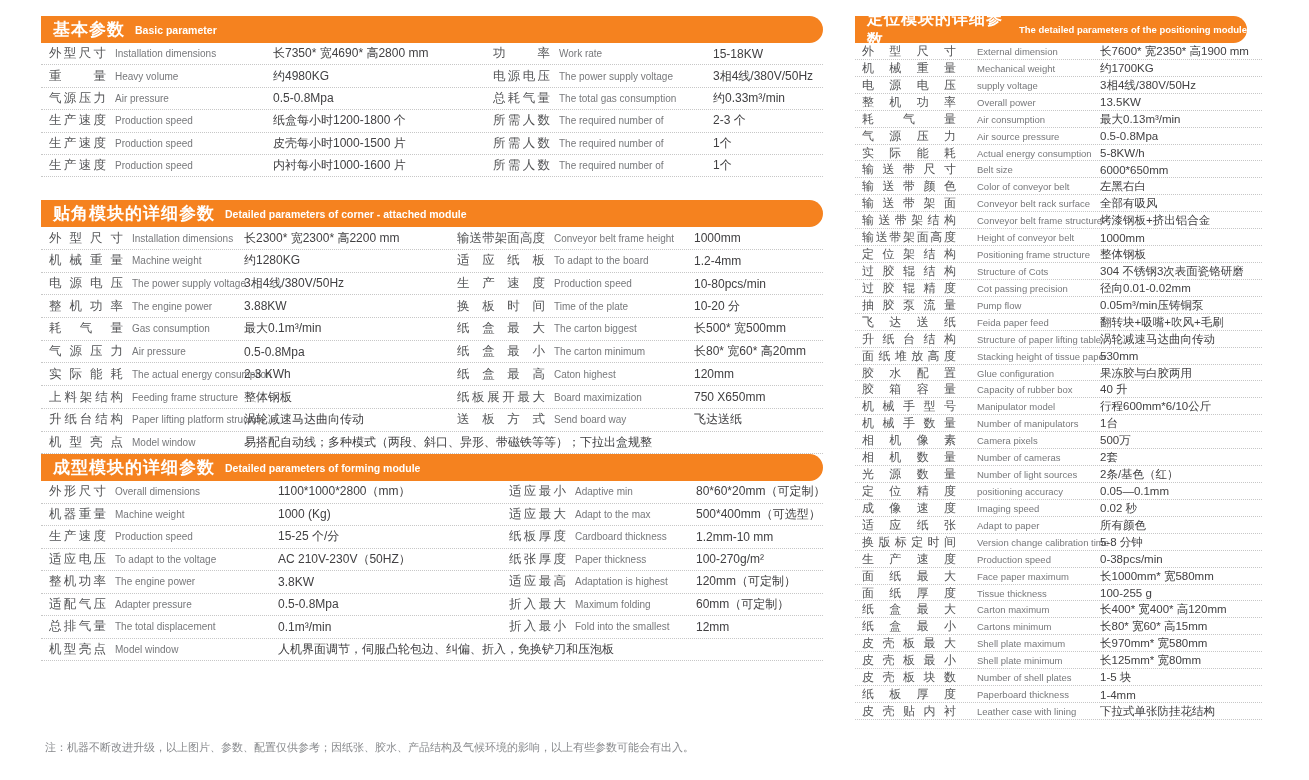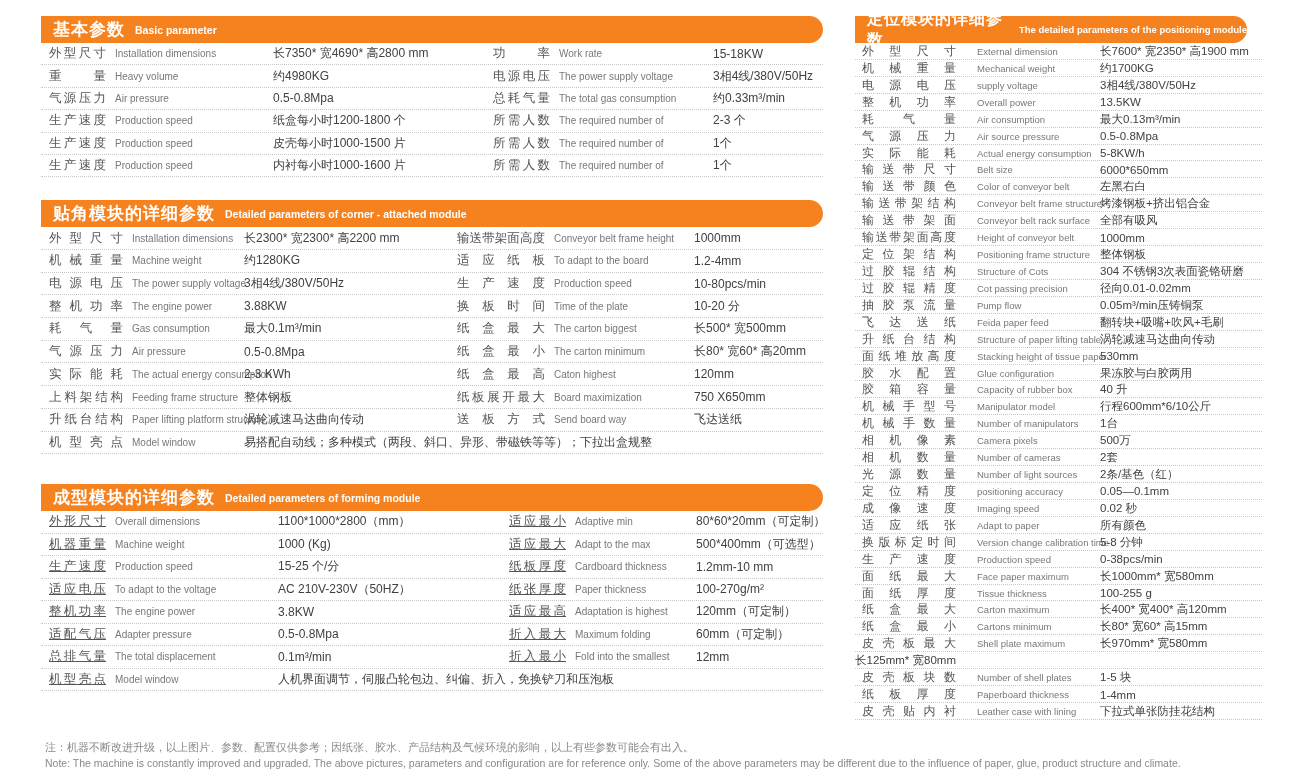--- a/index.html
+++ b/index.html
@@ -22,32 +22,32 @@
   .right .hdr .t-en{font-size:9.5px;margin-left:0;}
 
   .sec{margin:0;}
   .sec .row{display:grid;align-items:center;border-bottom:1px dotted #c7c7c7;box-sizing:border-box;}
   .s1 .row{grid-template-columns:232px 212px 228px 1fr;height:22.4px;}
   .s2 .row{grid-template-columns:203px 205px 245px 1fr;height:22.7px;}
   .s3 .row{grid-template-columns:237px 223px 195px 1fr;height:22.5px;}
   .rt  .row{grid-template-columns:245px 1fr;height:16.93px;}
 
   .sec.m2{margin-top:23px;}
-  .sec.m3{margin-top:30px;}
+  .sec.m3{}
 
   .lab{display:flex;align-items:baseline;padding-left:8px;white-space:nowrap;overflow:visible;}
   .cn{font-size:12.5px;color:#545557;display:inline-block;text-align-last:justify;}
   .en{font-size:10px;color:#77787B;margin-left:9px;}
   .val{font-size:12px;color:#414042;white-space:nowrap;}
   .val.span{grid-column:2/5;}
 
   .s1 .cn{min-width:57px;}
   .s2 .c1 .cn{min-width:74px;}
   .s2 .c3 .cn{min-width:88px;}
-  .s3 .cn{min-width:57px;text-decoration:underline;}
+  .s3 .cn{min-width:57px;}
   .rt .cn{min-width:94px;}
   .rt .cn{font-size:12px;}
   .rt .en{font-size:9.5px;margin-left:7px;padding-left:14px;}
   .rt .val{font-size:11.5px;}
   .rt .lab{padding-left:7px;}
 
   .notes{position:absolute;left:45px;top:741px;white-space:nowrap;line-height:15px;}
   .notes .n-cn{font-size:11px;color:#87898C;font-family:Liberation Mono, monospace;}
   .notes .n-en{font-size:10.5px;color:#87898C;}
 </style>
@@ -428,34 +428,34 @@
         </div>
         <div class="row">
           <div class="lab c1">
             <div class="cn">输送带颜色</div>
             <div class="en">Color of conveyor belt</div>
           </div>
           <div class="val">左黑右白</div>
         </div>
         <div class="row">
           <div class="lab c1">
+            <div class="cn">输送带架面</div>
+            <div class="en">Conveyor belt rack surface</div>
+          </div>
+          <div class="val">全部有吸风</div>
+        </div>
+        <div class="row">
+          <div class="lab c1">
             <div class="cn">输送带架结构</div>
             <div class="en">Conveyor belt frame structure</div>
           </div>
           <div class="val">烤漆钢板+挤出铝合金</div>
         </div>
         <div class="row">
           <div class="lab c1">
-            <div class="cn">输送带架面</div>
-            <div class="en">Conveyor belt rack surface</div>
-          </div>
-          <div class="val">全部有吸风</div>
-        </div>
-        <div class="row">
-          <div class="lab c1">
             <div class="cn">输送带架面高度</div>
             <div class="en">Height of conveyor belt</div>
           </div>
           <div class="val">1000mm</div>
         </div>
         <div class="row">
           <div class="lab c1">
             <div class="cn">定位架结构</div>
             <div class="en">Positioning frame structure</div>
           </div>
@@ -616,20 +616,24 @@
           <div class="val">长80* 宽60* 高15mm</div>
         </div>
         <div class="row">
           <div class="lab c1">
             <div class="cn">皮壳板最大</div>
             <div class="en">Shell plate maximum</div>
           </div>
           <div class="val">长970mm* 宽580mm</div>
         </div>
         <div class="row">
+          <div class="lab c1">
+            <div class="cn">皮壳板最小</div>
+            <div class="en">Shell plate minimum</div>
+          </div>
           <div class="val">长125mm* 宽80mm</div>
         </div>
         <div class="row">
           <div class="lab c1">
             <div class="cn">皮壳板块数</div>
             <div class="en">Number of shell plates</div>
           </div>
           <div class="val">1-5 块</div>
         </div>
         <div class="row">
@@ -645,14 +649,13 @@
             <div class="en">Leather case with lining</div>
           </div>
           <div class="val">下拉式单张防挂花结构</div>
         </div>
       </div>
   </div>
 </div>
 
 <div class="notes">
   <div class="n-cn">注：机器不断改进升级，以上图片、参数、配置仅供参考；因纸张、胶水、产品结构及气候环境的影响，以上有些参数可能会有出入。</div>
-  <div class="n-en">Note: The machine is constantly improved and upgraded. The above pictures, parameters and configuration are for reference only. Some of the above parameters may be different due to the influence of paper, glue, product structure and climate.</div>
 </div>
 
 </body></html>

